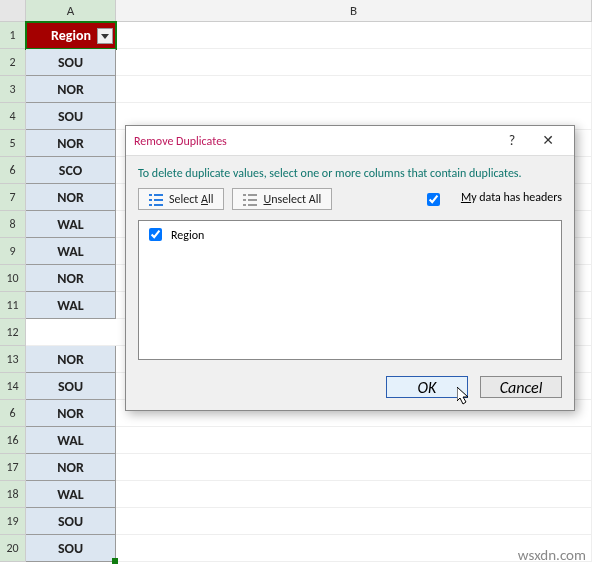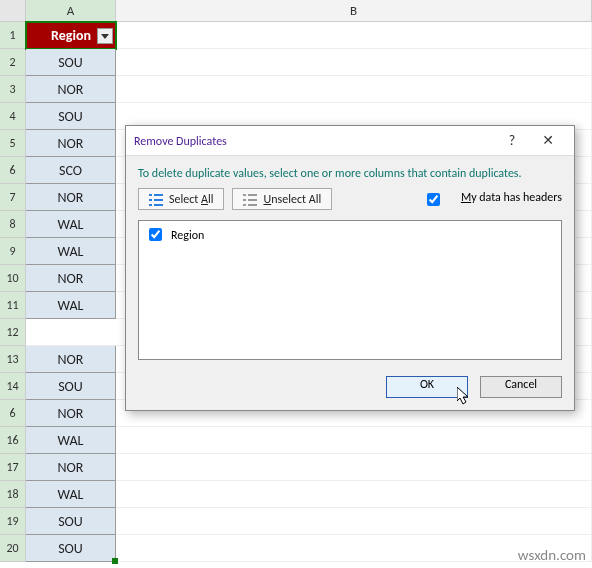--- a/index.html
+++ b/index.html
@@ -56,21 +56,21 @@
     color: #333;
   }
   .cellA {
     width: 90px;
     border-right: 1px solid #9a9a9a;
     border-bottom: 1px solid #9a9a9a;
     display: flex;
     align-items: center;
     justify-content: center;
     font-size: 14px;
-    font-weight: normal;
+    font-weight: bold;
     background: #dce6f1;
     color: #222;
     position: relative;
   }
   .cellA.header {
     background: #a40000;
     color: #fff;
     font-weight: bold;
     justify-content: center;
     padding-left: 0;
@@ -117,21 +117,21 @@
     font-size: 12px;
   }
   .titlebar {
     height: 30px;
     background: #fff;
     display: flex;
     align-items: center;
     padding: 0 8px;
     border-bottom: 1px solid #ddd;
   }
-  .titlebar .title { flex: 1; font-size: 12px; color: #4c1d95; }
+  .titlebar .title { flex: 1; font-size: 12px; color: #be185d; }
   .title-btn {
     width: 36px;
     height: 28px;
     display: flex;
     align-items: center;
     justify-content: center;
     color: #333;
     font-size: 14px;
   }
   .dlg-body { padding: 10px 12px 0 12px; }
@@ -178,24 +178,25 @@
     display: flex;
     justify-content: flex-end;
     gap: 12px;
     padding: 16px 12px 12px 12px;
   }
   .stdbtn {
     width: 82px;
     height: 22px;
     border: 1px solid #8a8a8a;
     background: #e8e8e8;
-    font-size: 12px;
-    display: flex;
-    align-items: flex-start;
-    justify-content: center;
+    font-size: 16px;
+    display: flex;
+    align-items: center;
+    justify-content: center;
+    font-style: italic;
   }
   .stdbtn.primary {
     border: 1px solid #2a5db0;
     background: #e5f1fb;
     position: relative;
   }
   .watermark {
     position: absolute;
     right: 6px;
     bottom: 4px;

